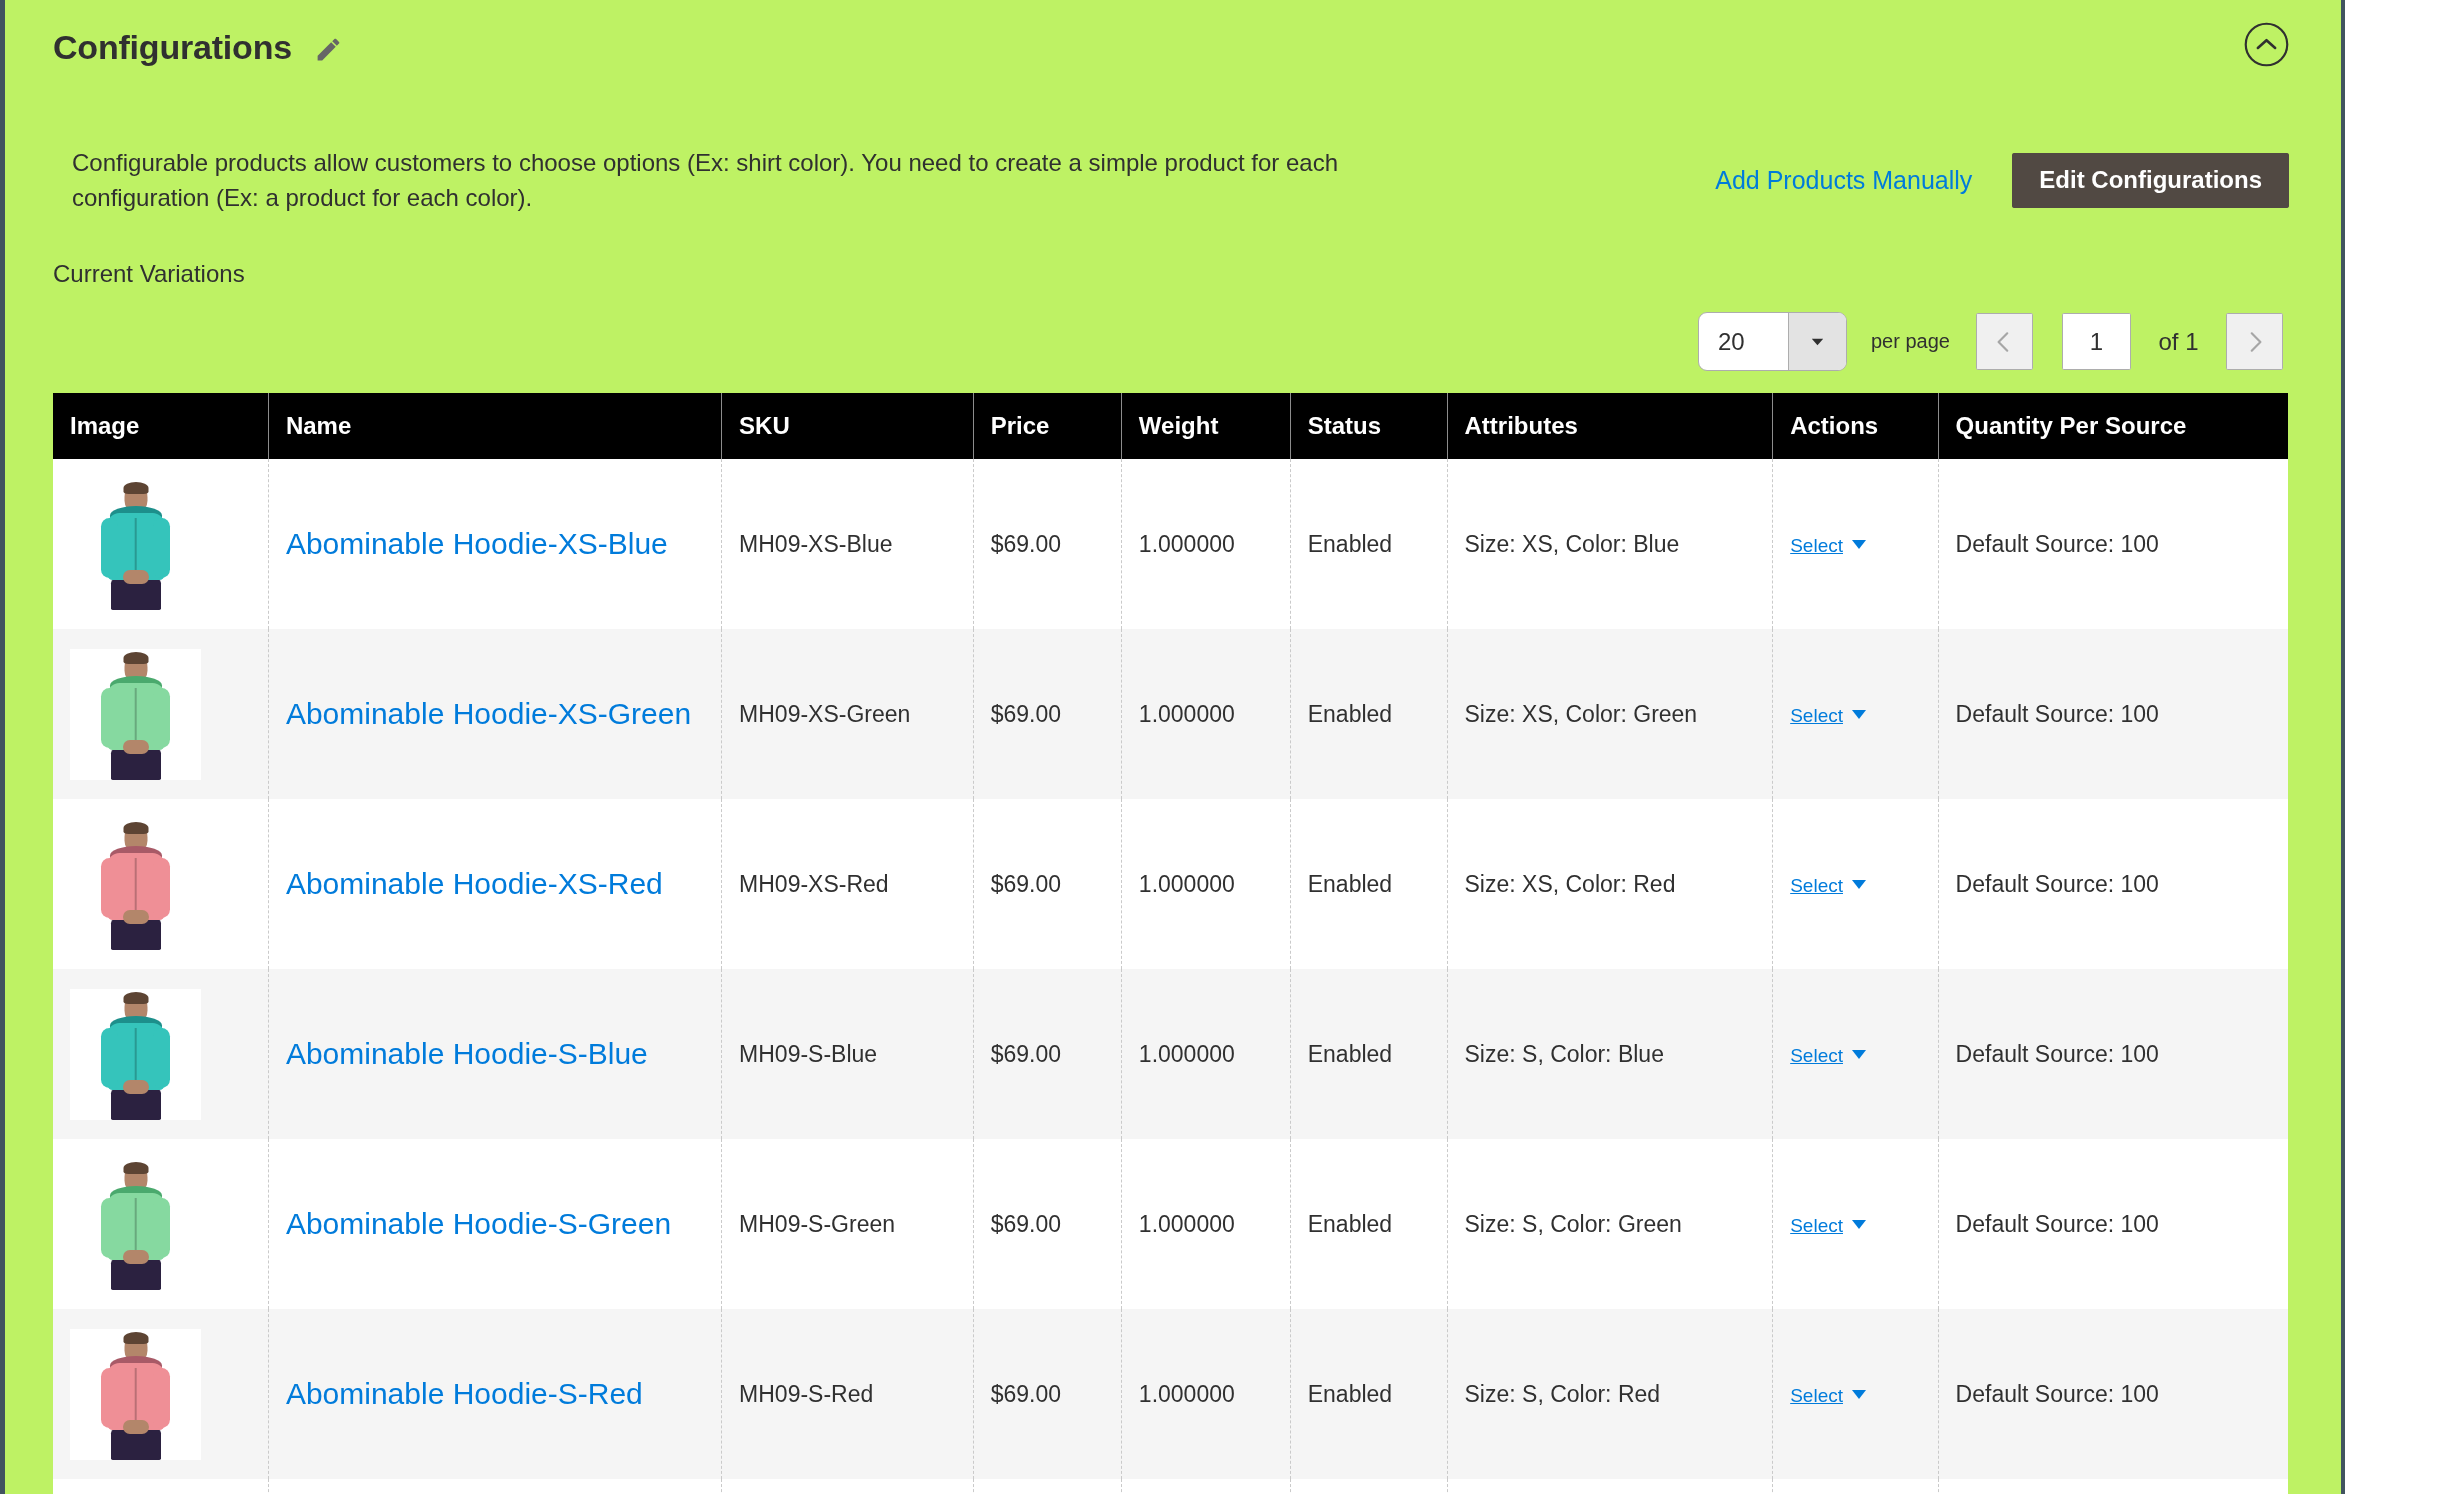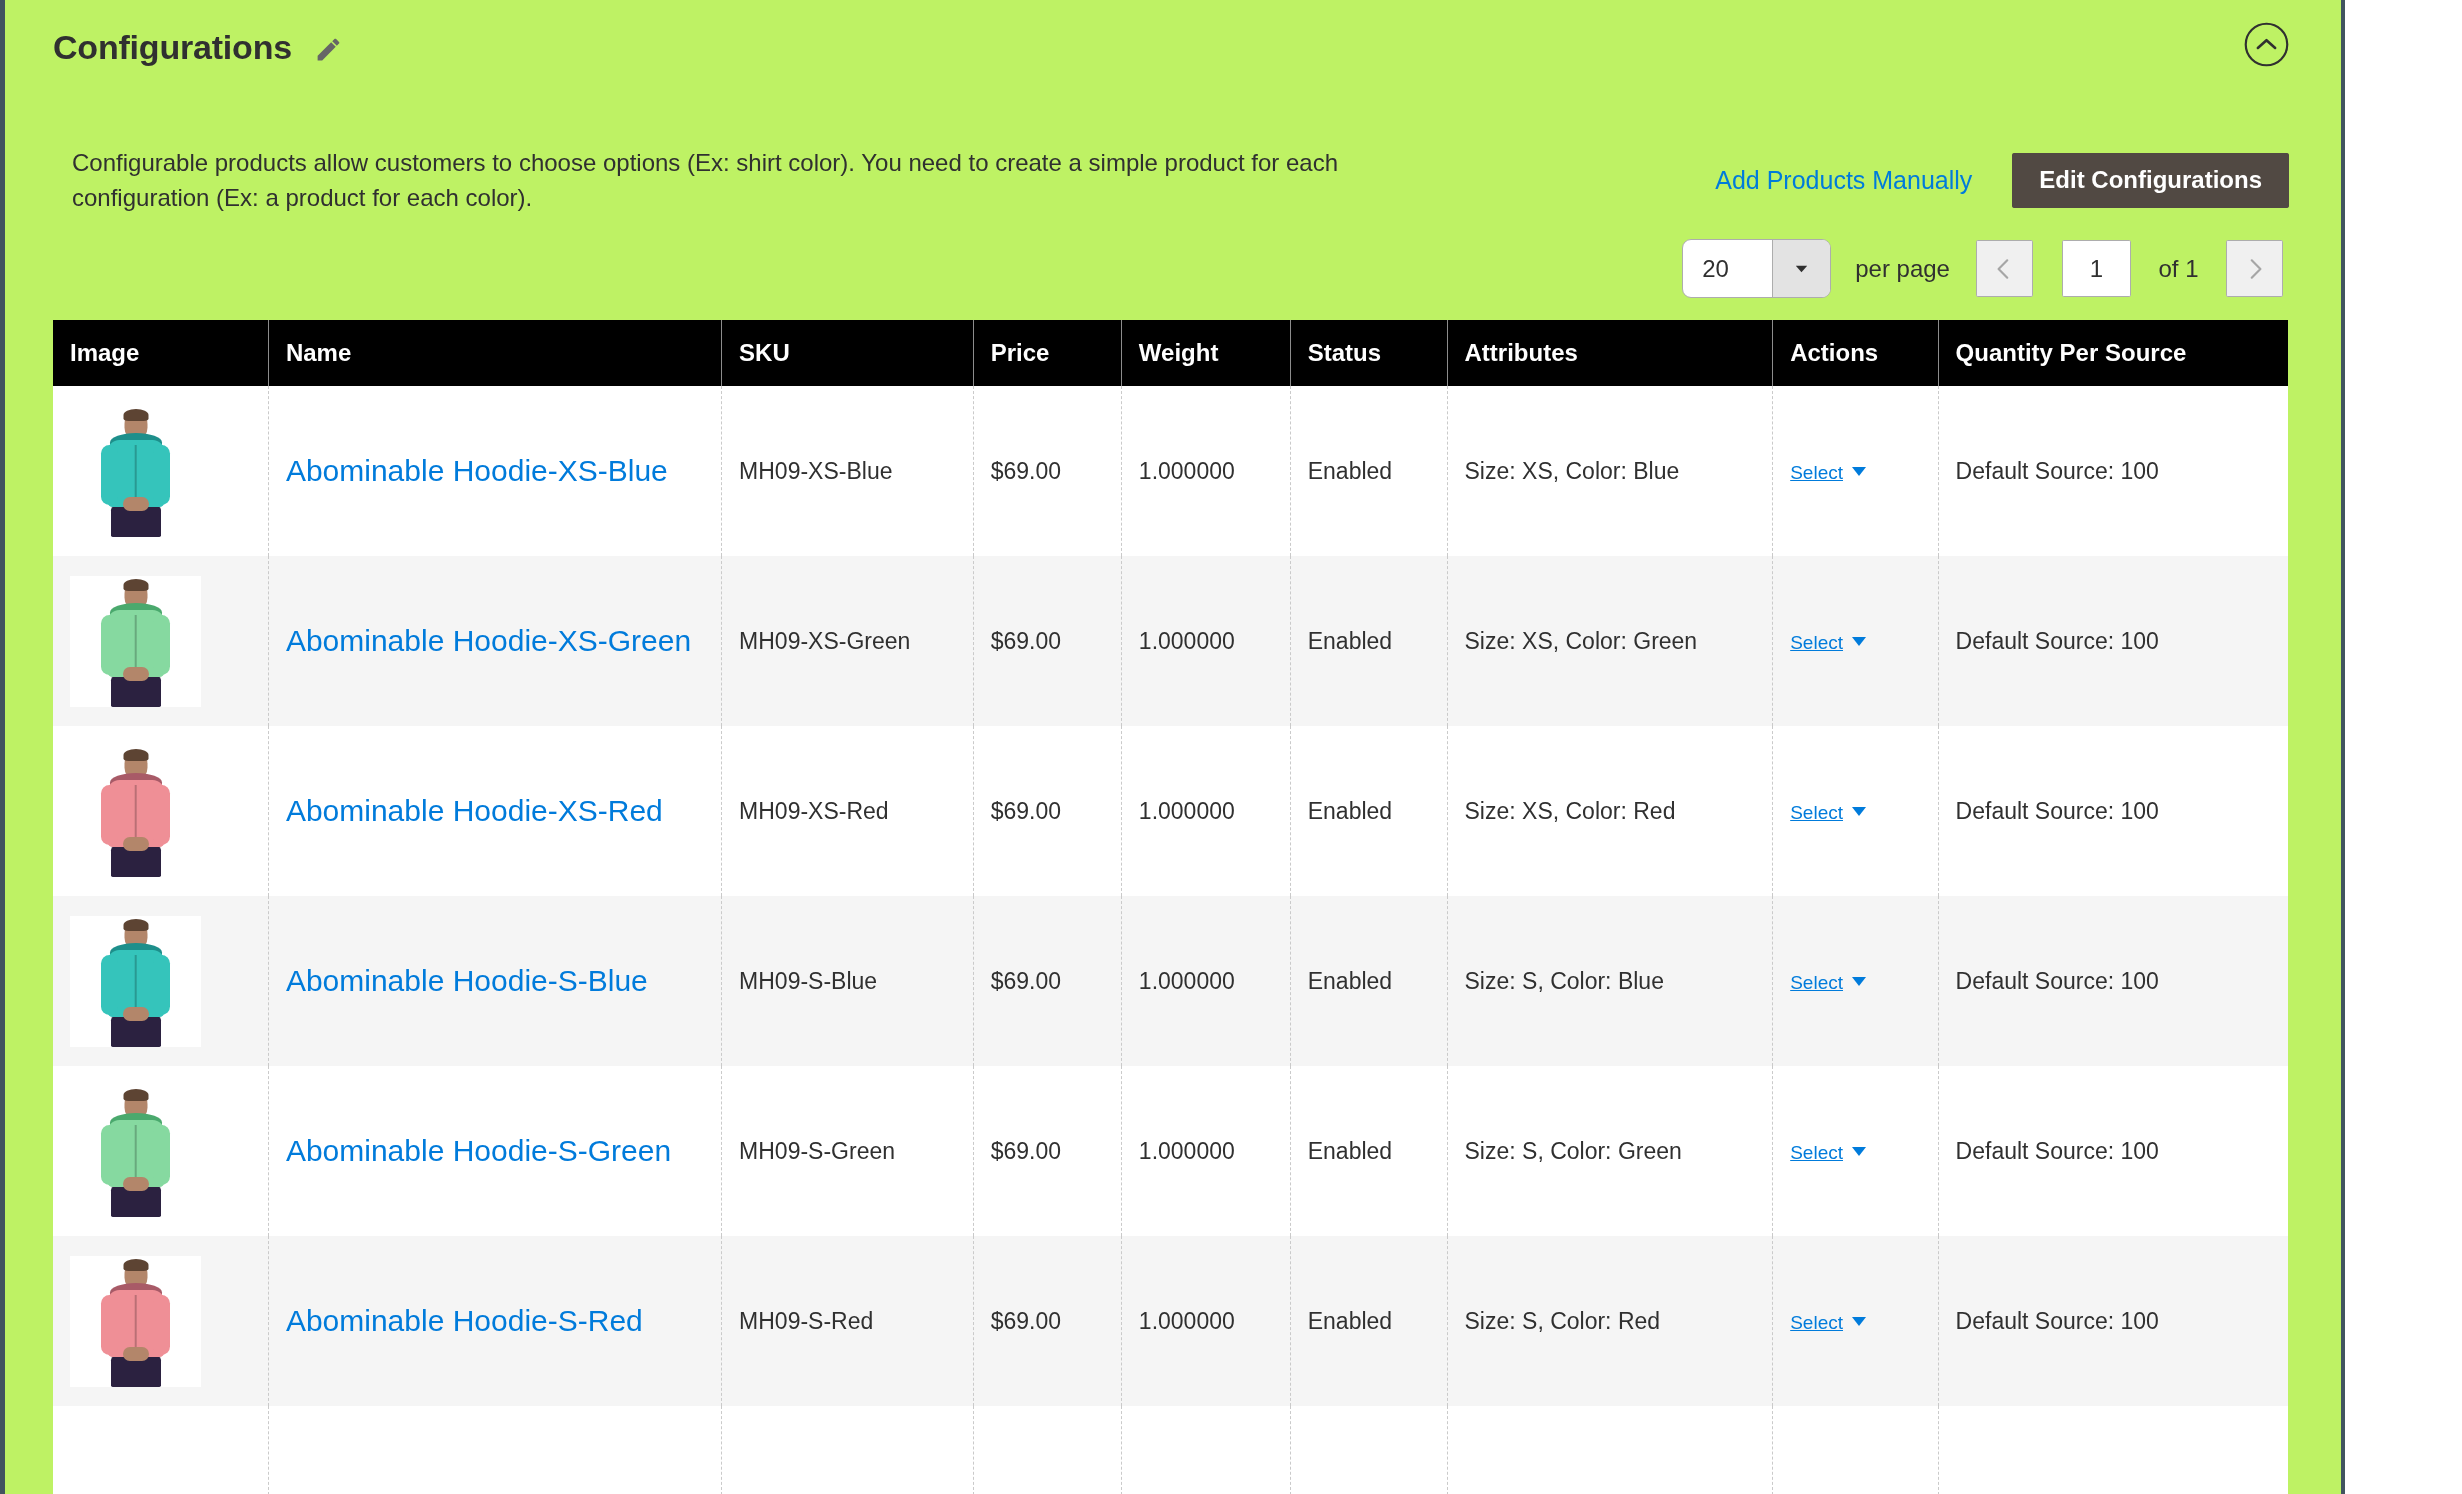--- a/index.html
+++ b/index.html
@@ -139,21 +139,21 @@
   }
   .limit-arrow {
     width: 57px;
     background: #e3e3e3;
     border-left: 0.9px solid #adadad;
     display: flex;
     align-items: center;
     justify-content: center;
   }
   .per-page-label {
-    font-size: 24px;
+    font-size: 20px;
     color: #303030;
     margin: 0 26px 0 24px;
     white-space: nowrap;
     text-align: right;
   }
   .pg-btn {
     width: 57px;
     height: 57px;
     border: 0.9px solid #adadad;
     border-radius: 1.7px;
@@ -361,20 +361,21 @@
   </div>
 
   <div class="intro-row">
     <div class="intro-text">Configurable products allow customers to choose options (Ex: shirt color). You need to create a simple product for each configuration (Ex: a product for each color).</div>
     <div class="intro-actions">
       <a class="link-btn">Add Products Manually</a>
       <button class="primary-btn">Edit Configurations</button>
     </div>
   </div>
 
+  <div class="variations-label">Current Variations</div>
 
   <div class="pager">
     <div class="limit-select">
       <span class="limit-value">20</span>
       <span class="limit-arrow">
         <svg viewBox="0 0 20 20" width="19" height="19" aria-hidden="true">
           <path d="M4 7 L10 14 L16 7 Z" fill="#303030"></path>
         </svg>
       </span>
     </div>

